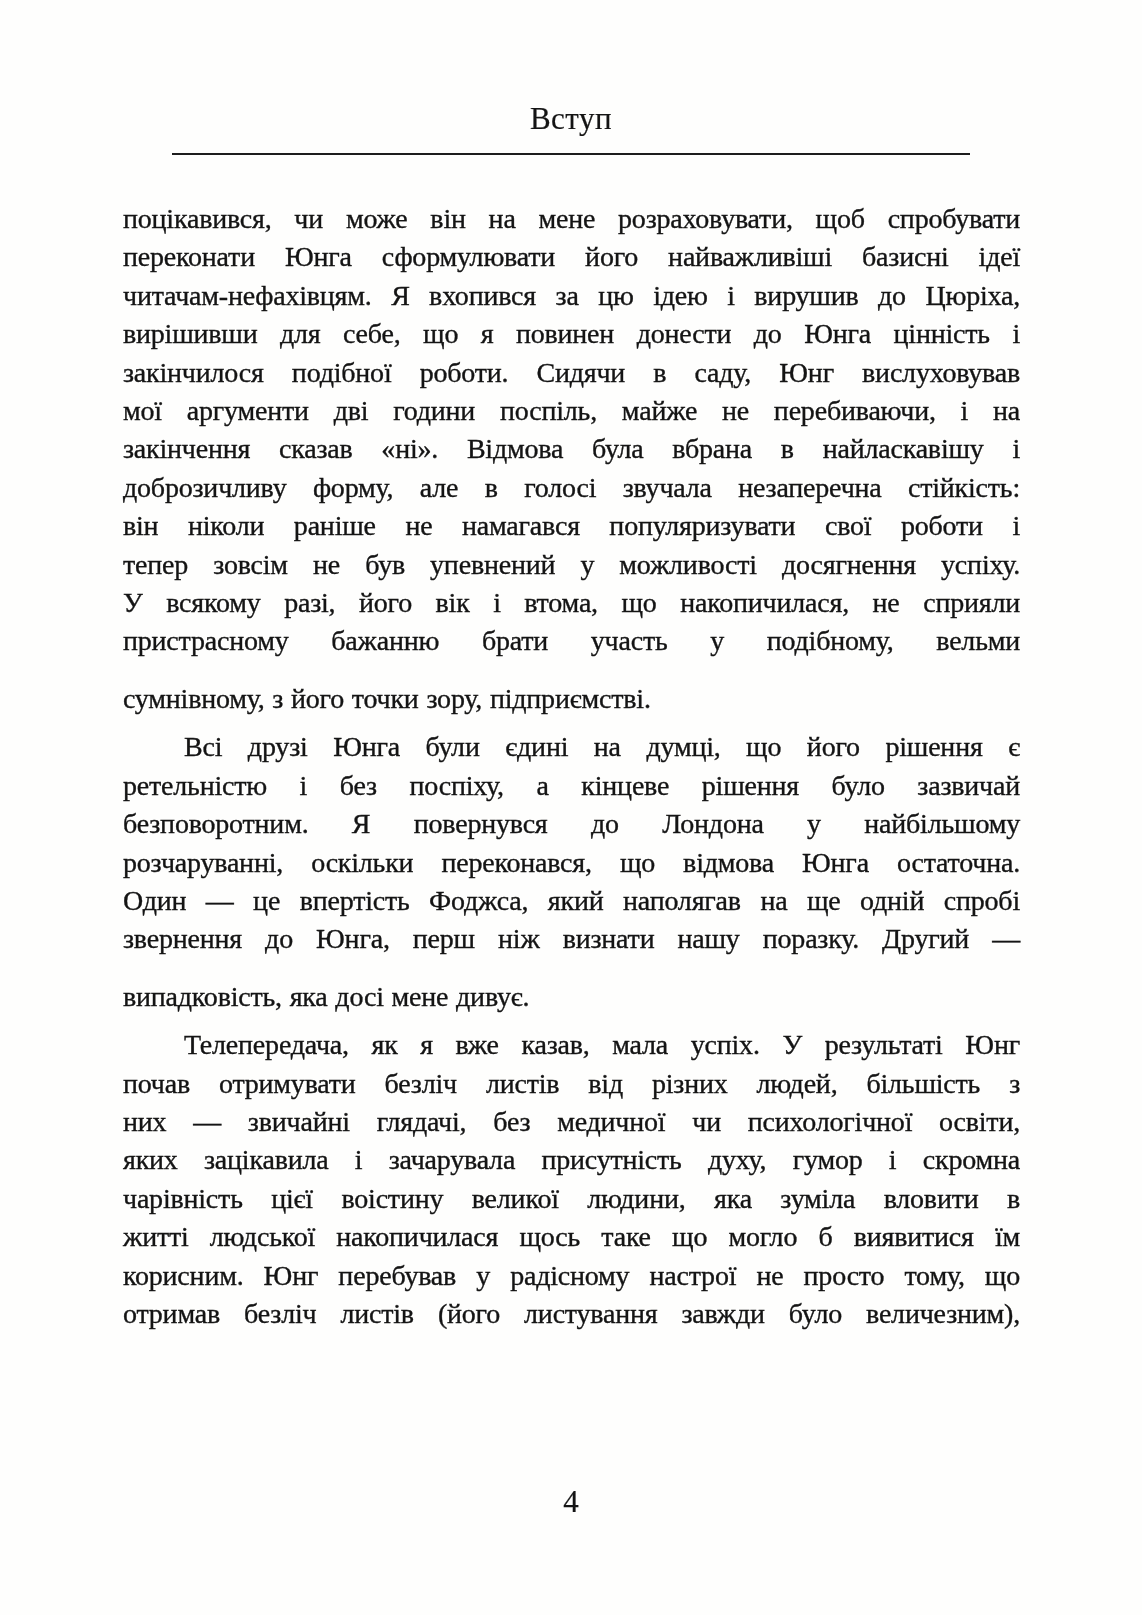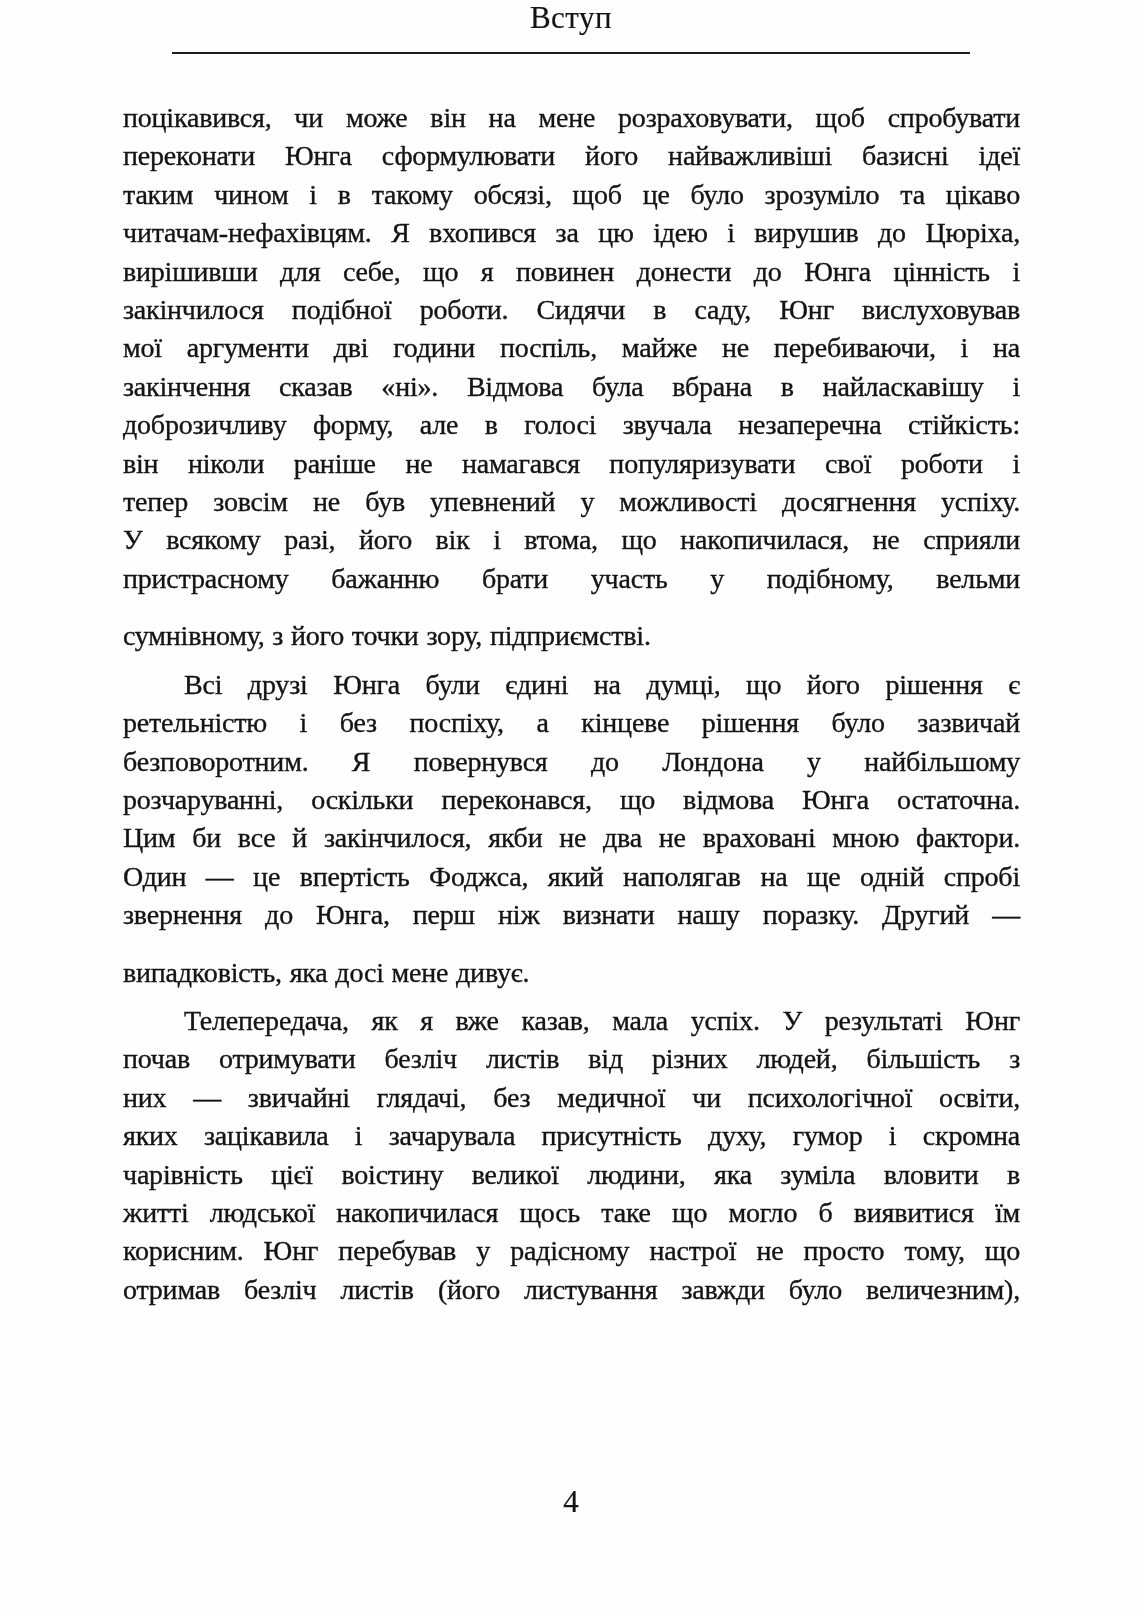--- a/index.html
+++ b/index.html
@@ -10,20 +10,21 @@
   .page {
     position: relative;
     width: 1142px;
     height: 1615px;
     background: #fefefdff;
     font-family: "Liberation Serif", serif;
     color: #141414;
     overflow: hidden;
   }
   .running-head {
+    padding-top: 101px;
   }
   .chapter-title {
     text-align: center;
     font-size: 31px;
     line-height: 36px;
     letter-spacing: 0.5px;
     -webkit-text-stroke: 0.2px #141414;
   }
   .header-rule {
     width: 798px;
@@ -78,39 +79,37 @@
 
   <div class="running-head">
     <div class="chapter-title">Вступ</div>
     <div class="header-rule"></div>
   </div>
 
   <div class="body-text">
       <div class="paragraph">
         <div class="line">поцікавився, чи може він на мене розраховувати, щоб спробувати</div>
         <div class="line">переконати Юнга сформулювати його найважливіші базисні ідеї</div>
-        <div class="line">таким чином і в такому обсязі, щоб це було зрозуміло та цікаво</div>
         <div class="line">читачам-нефахівцям. Я вхопився за цю ідею і вирушив до Цюріха,</div>
         <div class="line">вирішивши для себе, що я повинен донести до Юнга цінність і</div>
         <div class="line">закінчилося подібної роботи. Сидячи в саду, Юнг вислуховував</div>
         <div class="line">мої аргументи дві години поспіль, майже не перебиваючи, і на</div>
         <div class="line">закінчення сказав «ні». Відмова була вбрана в найласкавішу і</div>
         <div class="line">доброзичливу форму, але в голосі звучала незаперечна стійкість:</div>
         <div class="line">він ніколи раніше не намагався популяризувати свої роботи і</div>
         <div class="line">тепер зовсім не був упевнений у можливості досягнення успіху.</div>
         <div class="line">У всякому разі, його вік і втома, що накопичилася, не сприяли</div>
         <div class="line">пристрасному бажанню брати участь у подібному, вельми</div>
         <div class="line last">сумнівному, з його точки зору, підприємстві.</div>
       </div>
       <div class="paragraph">
         <div class="line indent">Всі друзі Юнга були єдині на думці, що його рішення є</div>
         <div class="line">ретельністю і без поспіху, а кінцеве рішення було зазвичай</div>
         <div class="line">безповоротним. Я повернувся до Лондона у найбільшому</div>
         <div class="line">розчаруванні, оскільки переконався, що відмова Юнга остаточна.</div>
-        <div class="line">Цим би все й закінчилося, якби не два не враховані мною фактори.</div>
         <div class="line">Один — це впертість Фоджса, який наполягав на ще одній спробі</div>
         <div class="line">звернення до Юнга, перш ніж визнати нашу поразку. Другий —</div>
         <div class="line last">випадковість, яка досі мене дивує.</div>
       </div>
       <div class="paragraph">
         <div class="line indent">Телепередача, як я вже казав, мала успіх. У результаті Юнг</div>
         <div class="line">почав отримувати безліч листів від різних людей, більшість з</div>
         <div class="line">них — звичайні глядачі, без медичної чи психологічної освіти,</div>
         <div class="line">яких зацікавила і зачарувала присутність духу, гумор і скромна</div>
         <div class="line">чарівність цієї воістину великої людини, яка зуміла вловити в</div>

